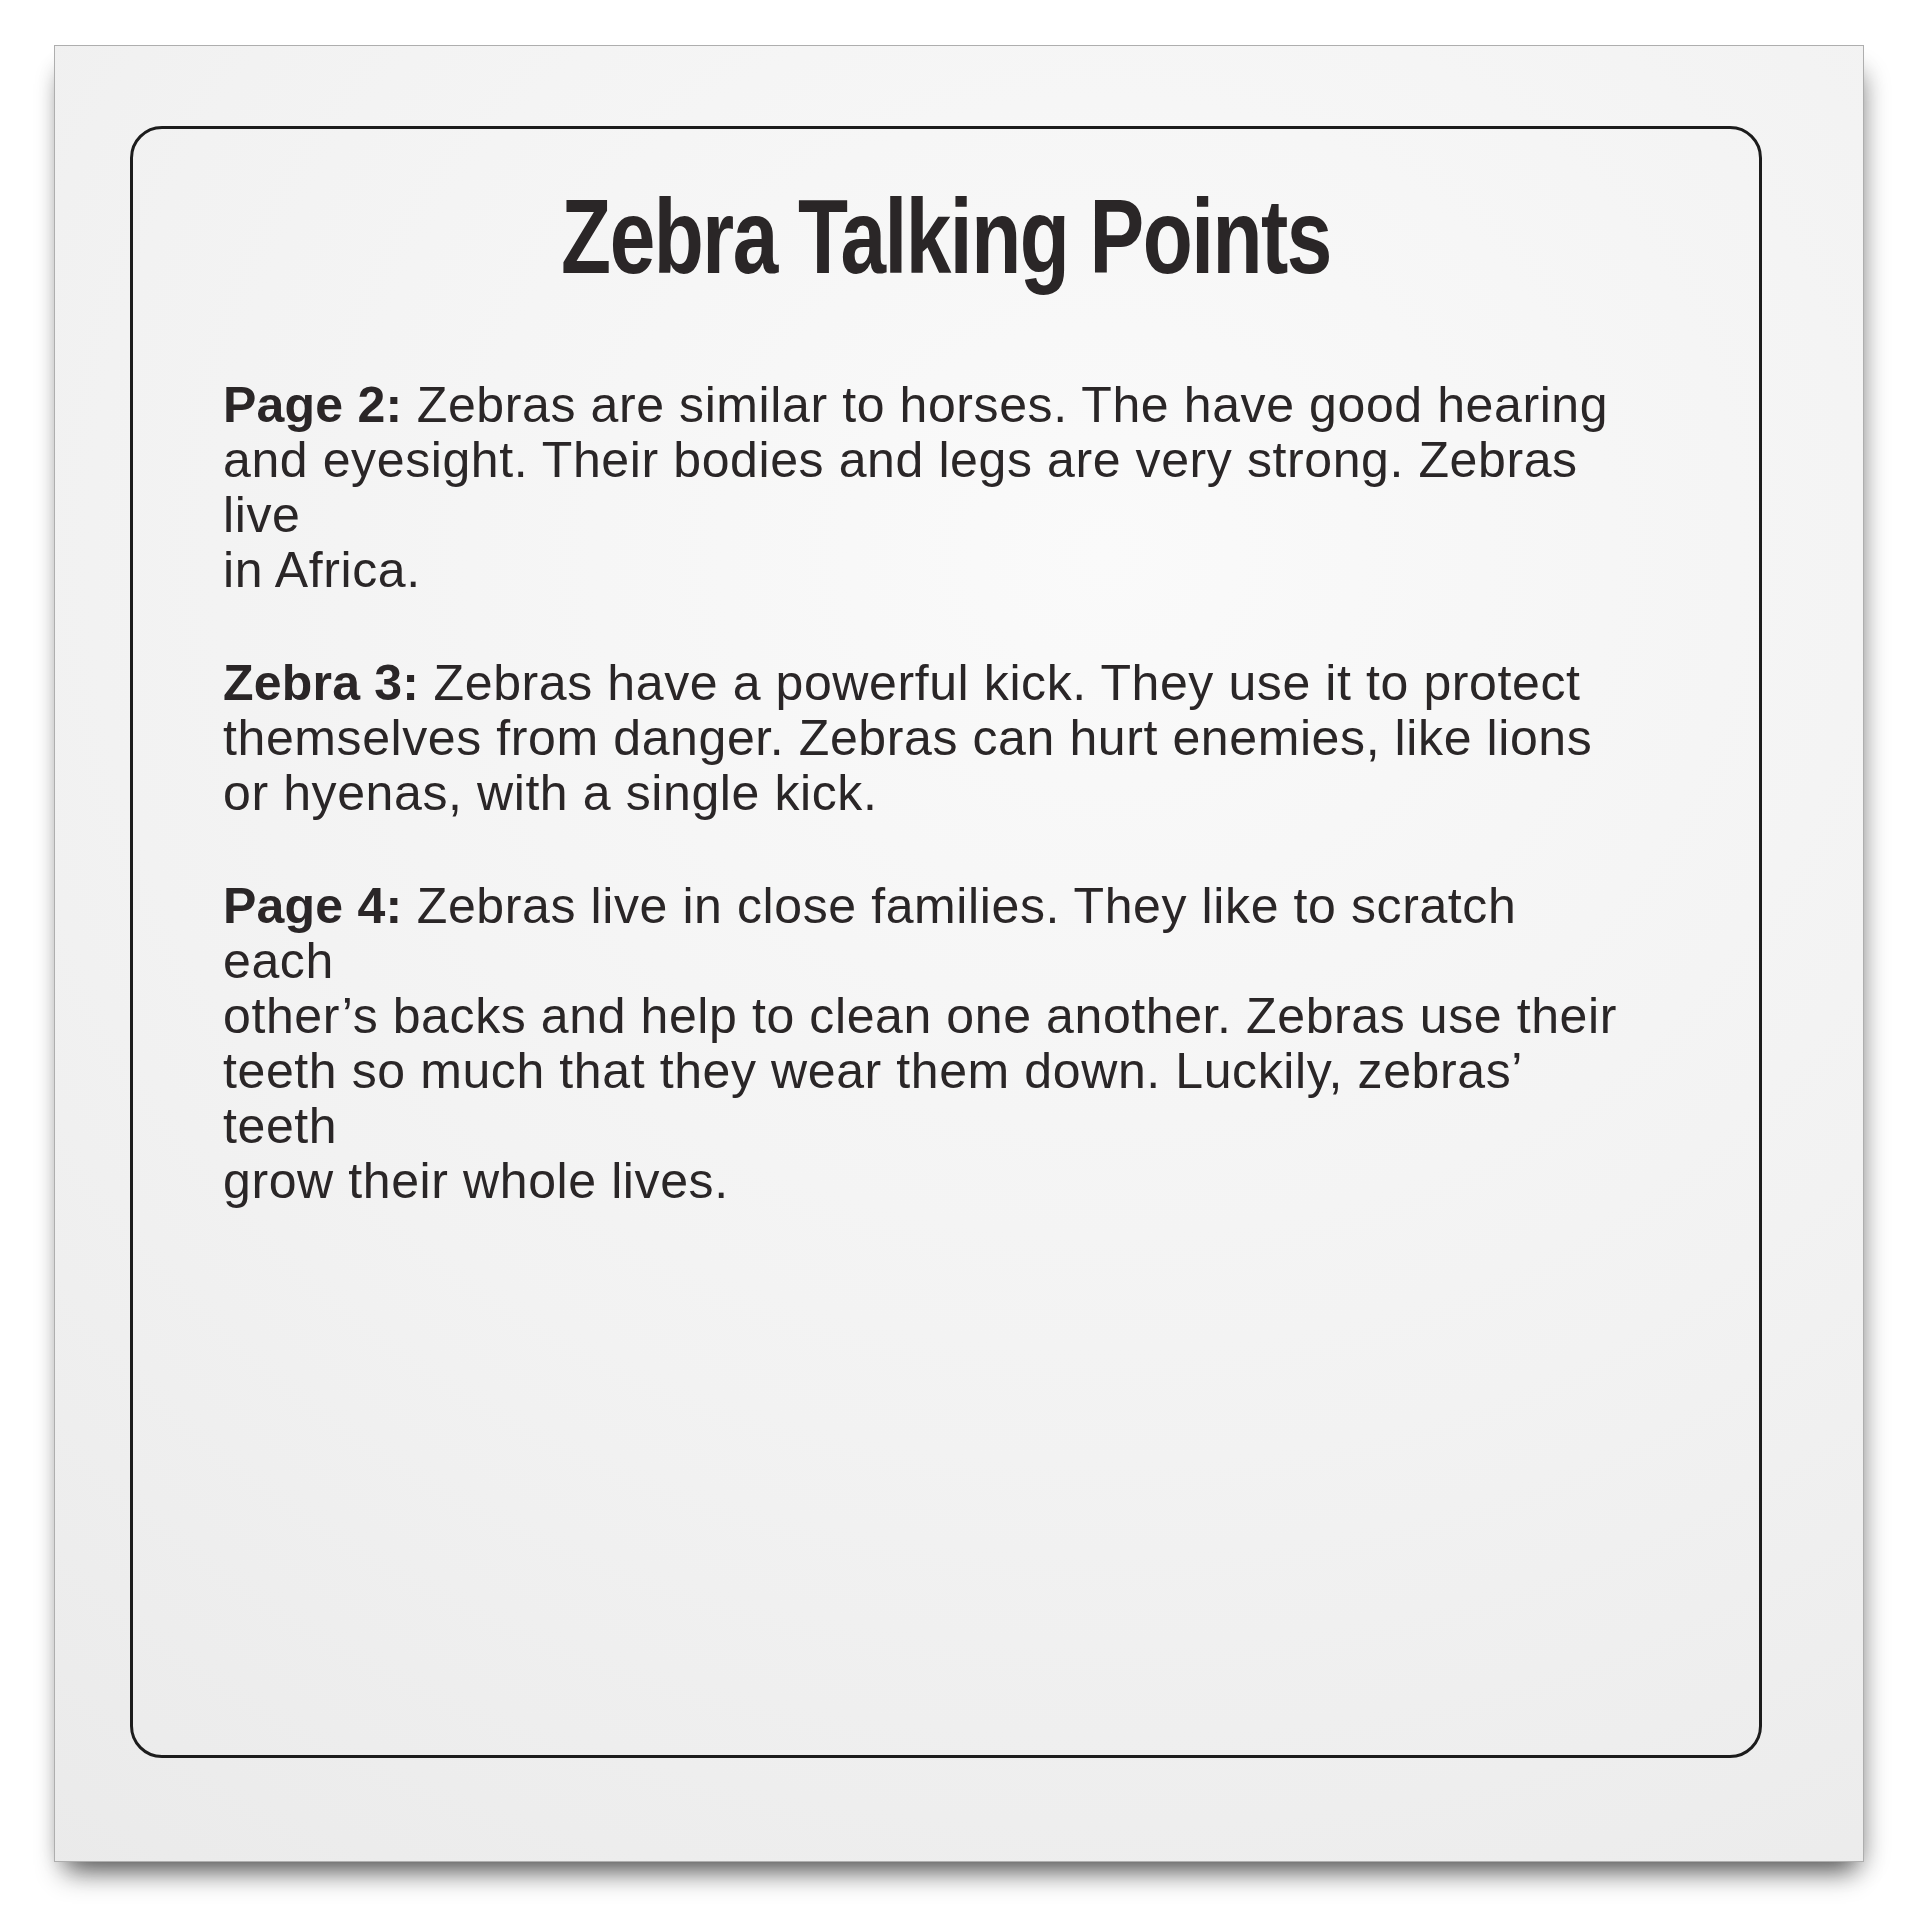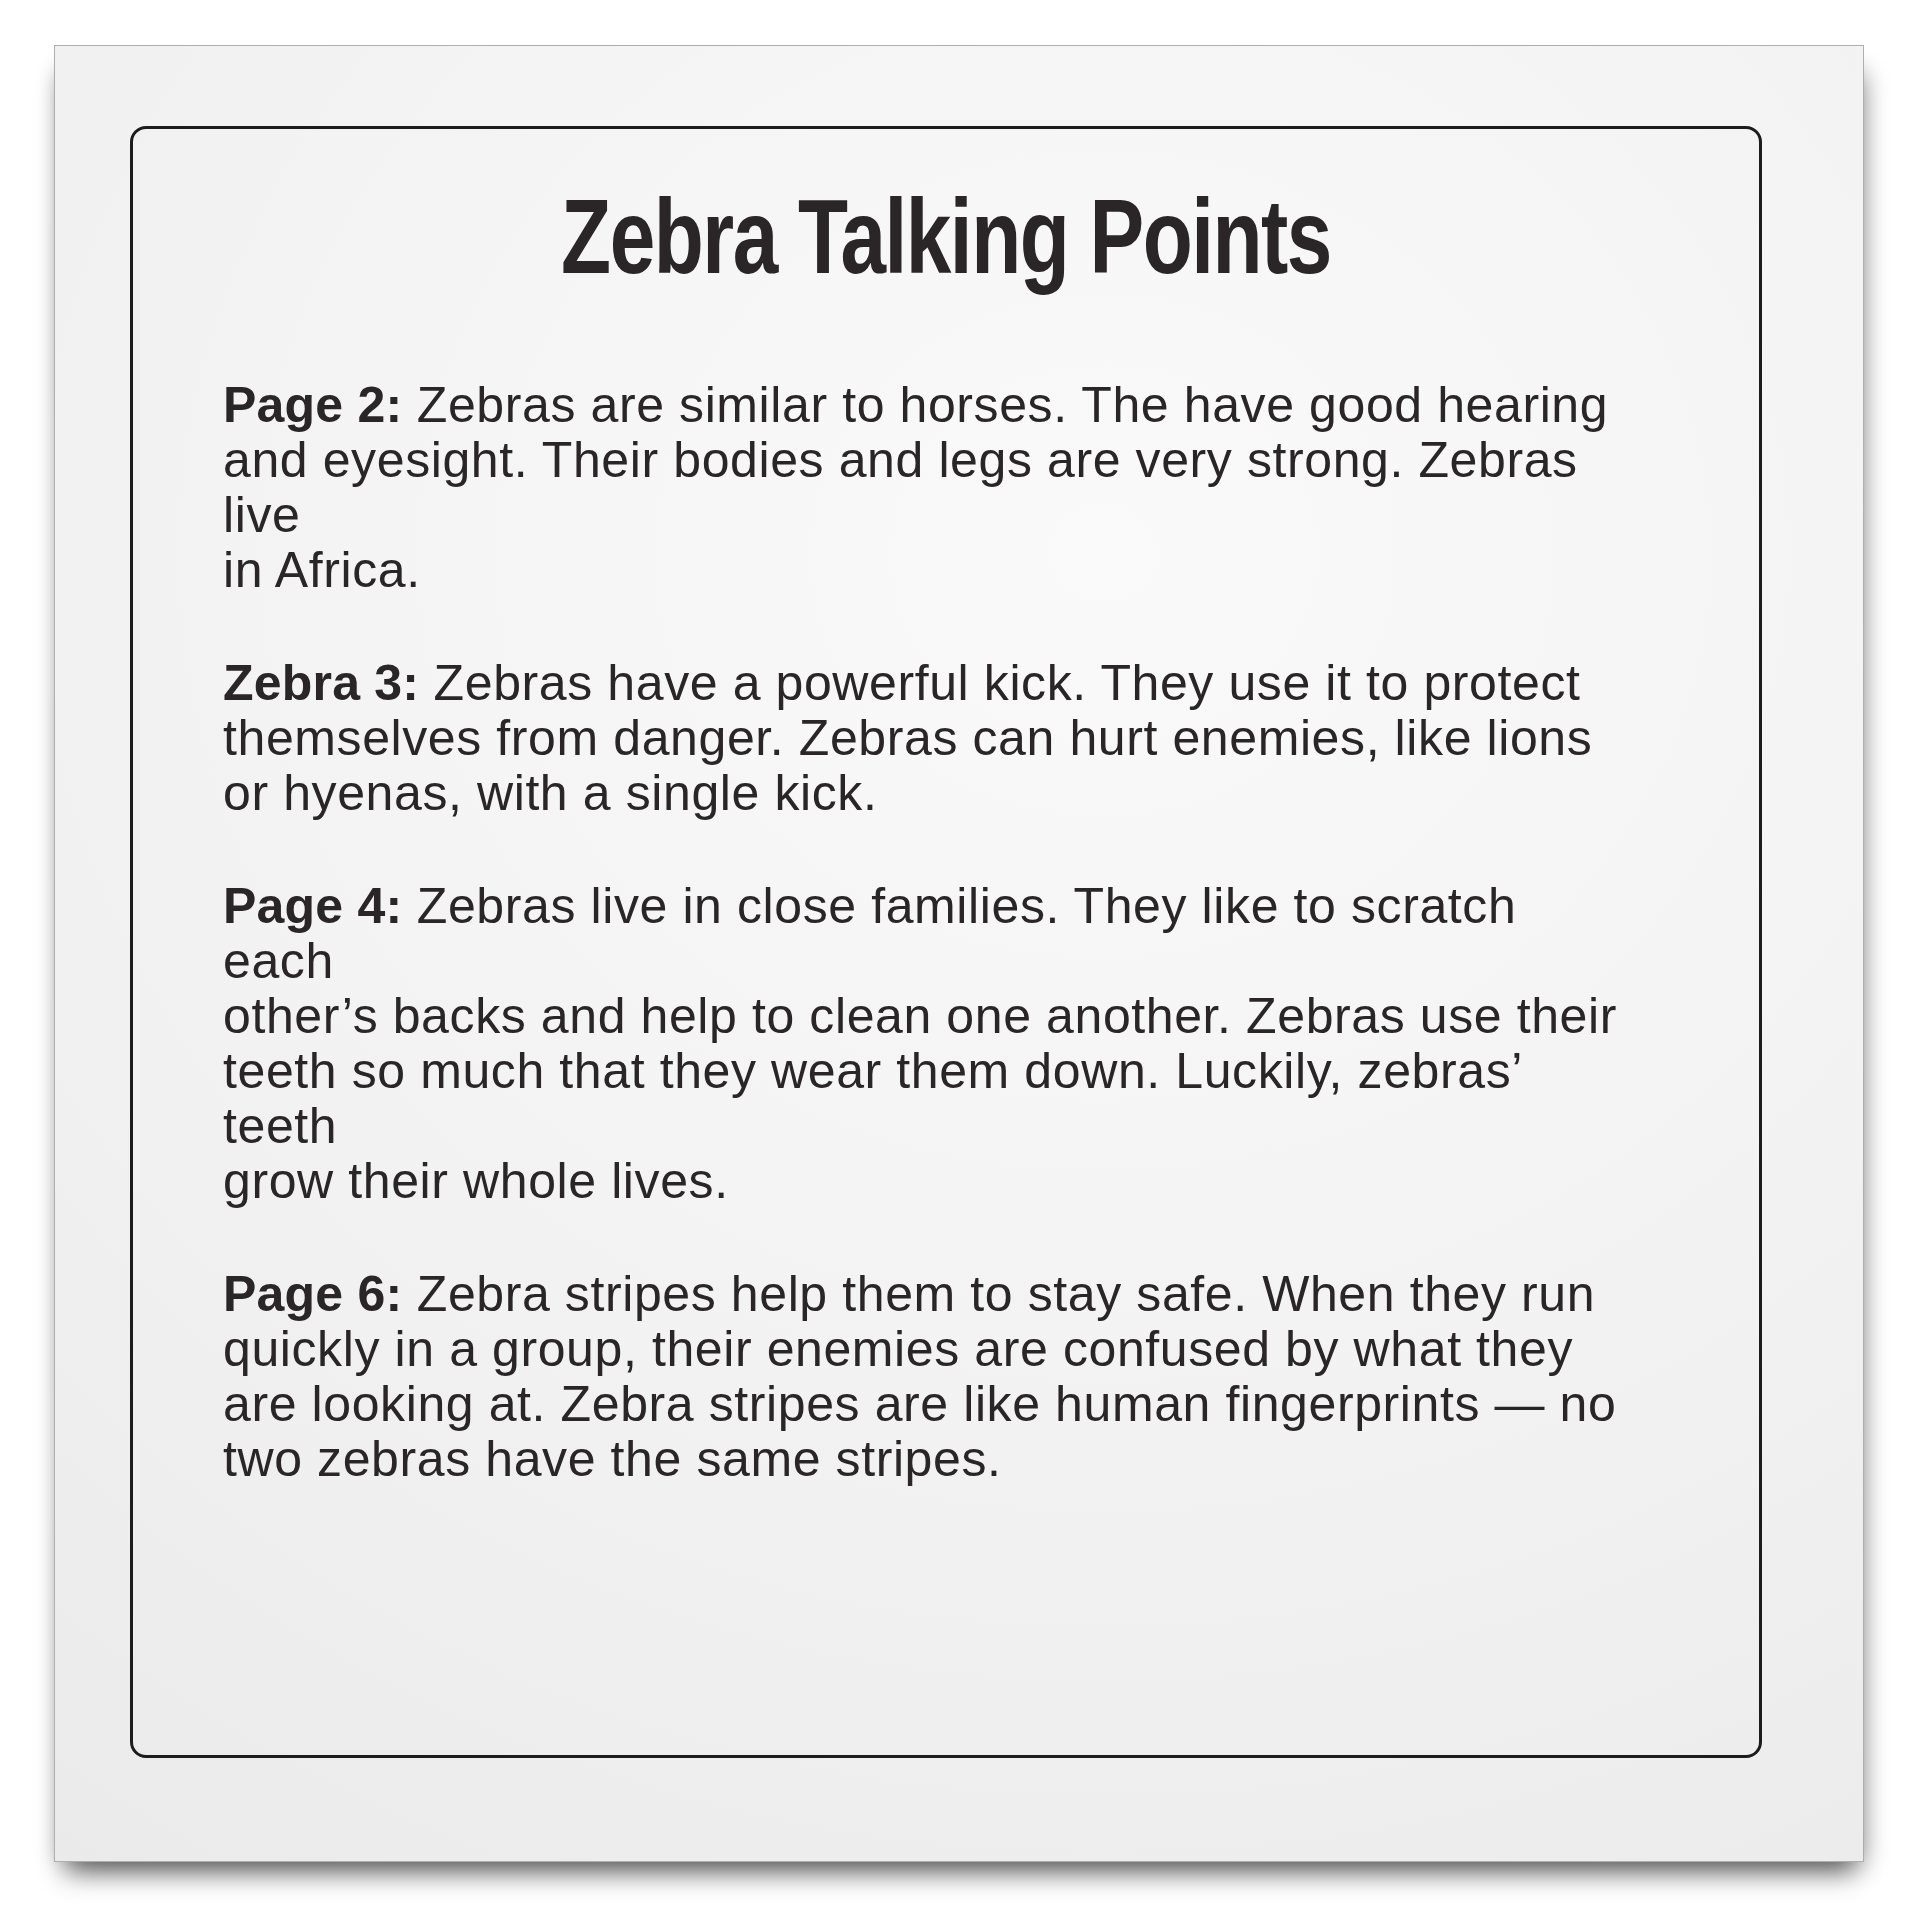--- a/index.html
+++ b/index.html
@@ -35,21 +35,21 @@
   }
   
   .frame {
     position: absolute;
     left: 75px;
     top: 80px;
     width: 1632px;
     height: 1632px;
     box-sizing: border-box;
     border: 3.8px solid var(--ink, #1c1c1c);
-    border-radius: 16px;
+    border-radius: 32px;
   }
   .doc-title {
     position: absolute;
     left: 0;
     right: 0;
     top: 49px;
     text-align: center;
     font-size: 105px;
     font-weight: bold;
     line-height: 1.12;
@@ -109,26 +109,19 @@
 
         <p class="section">
           <strong class="label">Page 4:</strong>
           <span class="body">Zebras live in close families. They like to scratch each
 other’s backs and help to clean one another. Zebras use their
 teeth so much that they wear them down. Luckily, zebras’ teeth
 grow their whole lives.</span>
         </p>
 
 
-        <p class="section">
-          <strong class="label">Page 6:</strong>
-          <span class="body">Zebra stripes help them to stay safe. When they run
-quickly in a group, their enemies are confused by what they
-are looking at. Zebra stripes are like human fingerprints — no
-two zebras have the same stripes.</span>
-        </p>
 
 
       </div>
     </div>
   </div>
 </div>
 
 
 </body></html>

